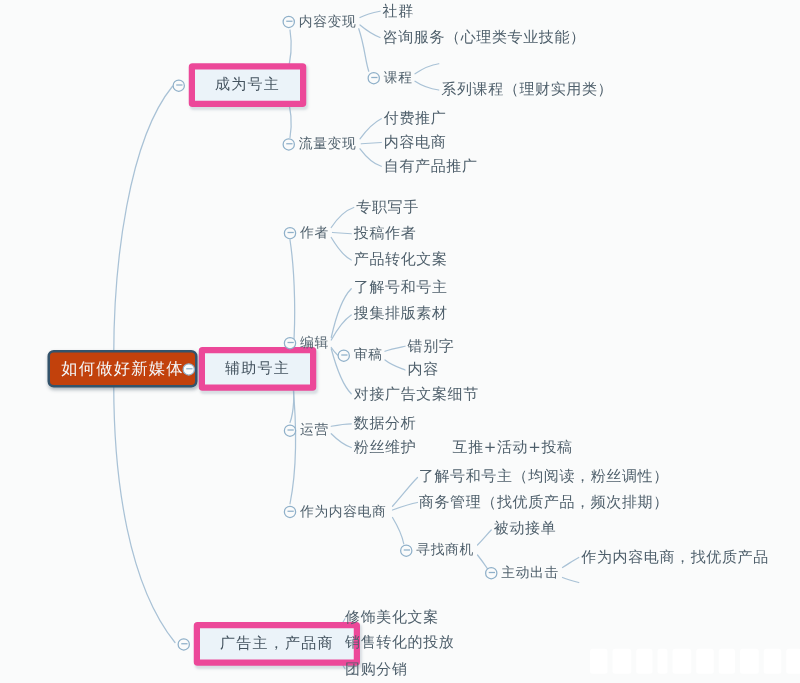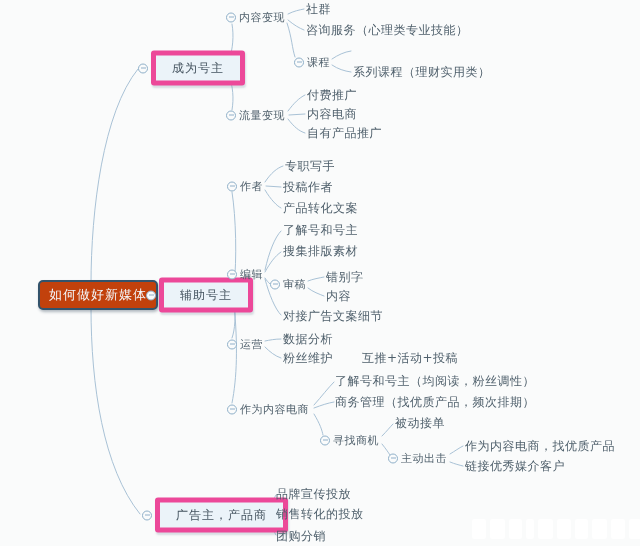--- a/index.html
+++ b/index.html
@@ -216,26 +216,23 @@
   <div class="node small" style="left:395px;top:423px">
     <span class="lbl">被动接单</span>
   </div>
   <div class="node" style="left:388px;top:458px">
     <span class="collapse"></span>
     <span class="lbl">主动出击</span>
   </div>
   <div class="node small" style="left:465px;top:446px">
     <span class="lbl">作为内容电商，找优质产品</span>
   </div>
-  <div class="node small" style="left:465px;top:466px">
-    <span class="lbl">链接优秀媒介客户</span>
-  </div>
 
   <div class="node small" style="left:276px;top:494px">
-    <span class="lbl">品牌宣传投放</span>
+    <span class="lbl">修饰美化文案</span>
   </div>
   <div class="node small" style="left:276px;top:514px">
     <span class="lbl">销售转化的投放</span>
   </div>
   <div class="node small" style="left:276px;top:536px">
     <span class="lbl">团购分销</span>
   </div>
 
   <div class="watermark">
     <span style="width:14px"></span>

